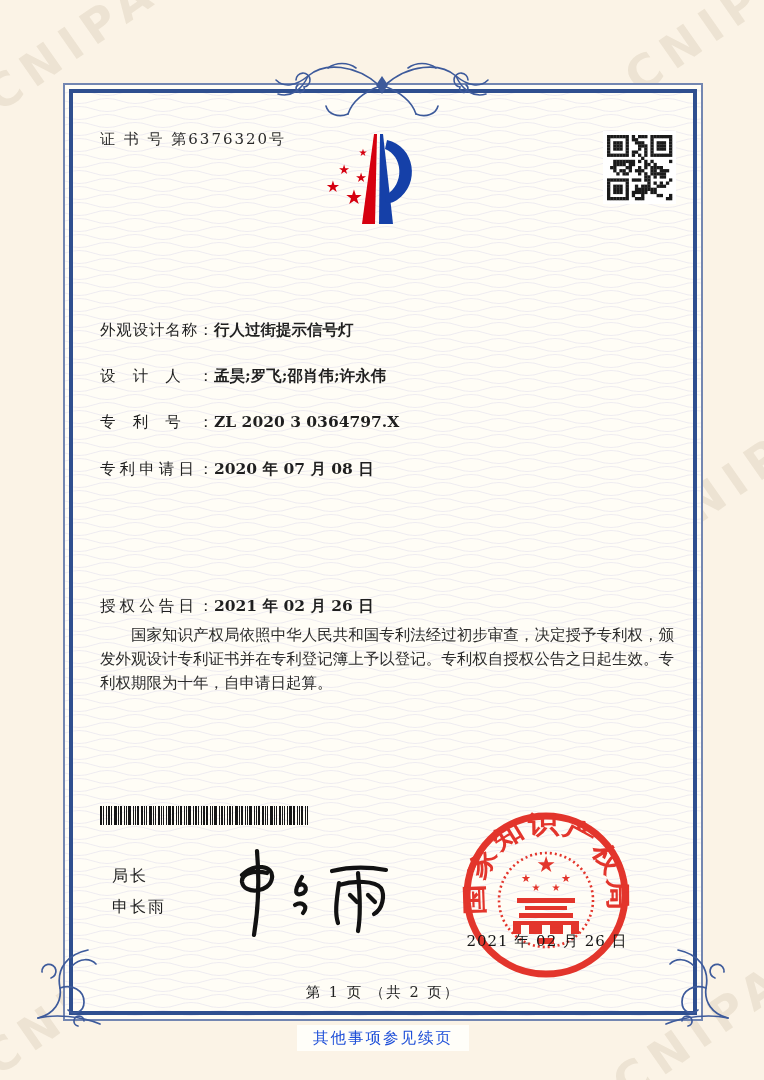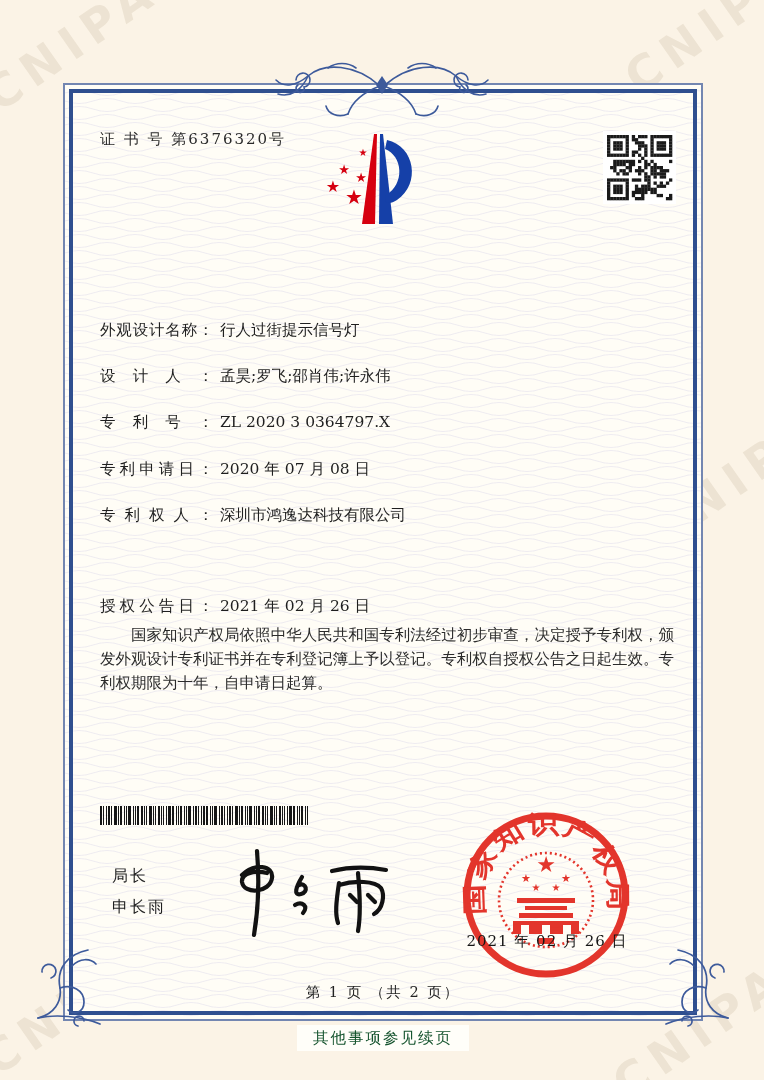--- a/index.html
+++ b/index.html
@@ -13,39 +13,39 @@
   #waves{position:absolute;left:65px;top:85px;z-index:2;}
   .frame-inner{position:absolute;left:69px;top:89px;width:628px;height:926px;
       border:4px solid #2f4f8f;box-sizing:border-box;z-index:3;}
   .ornament{position:absolute;z-index:4;}
   .content{position:absolute;z-index:5;}
   .cert-no{left:100px;top:130px;font-size:15px;letter-spacing:2px;color:#2a2a2a;}
   .title{left:63px;top:230px;width:640px;text-align:center;font-size:34px;font-weight:bold;
          letter-spacing:8px;color:#111;}
   .row{left:100px;font-size:15.5px;white-space:nowrap;}
   .lbl{display:inline-block;width:114px;text-align:justify;text-align-last:justify;letter-spacing:0.5px;}
-  .val{margin-left:6px;}
+  .val{font-weight:bold;}
   .addr-val{display:inline-block;width:434px;vertical-align:top;white-space:normal;
             margin-left:6px;line-height:24px;}
   .grant2{position:absolute;left:285px;top:0;}
   .body-text{left:100px;top:624px;width:574px;font-size:15.5px;line-height:23.8px;
              color:#2b2b2b;text-align:justify;}
   .body-text p{margin:0;text-indent:2em;}
   #barcode{position:absolute;left:100px;top:806px;width:214px;height:19px;z-index:5;}
   #barcode i{position:absolute;top:0;height:100%;background:#161616;}
   .officer-title{left:112px;top:866px;font-size:16px;letter-spacing:2px;}
   .officer-name{left:112px;top:897px;font-size:16px;letter-spacing:2px;}
   #signature{position:absolute;left:222px;top:843px;z-index:5;}
   #seal{position:absolute;left:458px;top:806px;z-index:5;}
   .seal-date{left:462px;top:932px;width:170px;text-align:center;font-size:15px;
              letter-spacing:1px;color:#141414;z-index:6;}
   .page-info{left:63px;top:983px;width:640px;text-align:center;font-size:14.5px;
              letter-spacing:2px;color:#222;}
   .note{left:63px;top:1028px;width:640px;text-align:center;font-size:15.5px;}
-  .note span{background:#fffef9;padding:4px 16px;letter-spacing:2px;color:#14532d;}
+  .note span{background:#fffef9;padding:4px 16px;letter-spacing:2px;color:#1d4ed8;}
 </style>
 </head>
 <body>
 
 <div class="page">
 
   <span class="wm" style="left:-28px;top:16px">CNIPA</span>
   <span class="wm" style="left:612px;top:-2px">CNIPA</span>
   <span class="wm" style="left:420px;top:318px">CNIPA</span>
   <span class="wm" style="left:636px;top:452px">CNIPA</span>
@@ -460,23 +460,20 @@
   </div>
   <div class="content row" style="top:366px">
     <span class="lbl">设计人：</span><span class="val">孟昊;罗飞;邵肖伟;许永伟</span>
   </div>
   <div class="content row" style="top:412px">
     <span class="lbl">专利号：</span><span class="val">ZL 2020 3 0364797.X</span>
   </div>
   <div class="content row" style="top:459px">
     <span class="lbl">专利申请日：</span><span class="val">2020 年 07 月 08 日</span>
   </div>
-  <div class="content row" style="top:505px">
-    <span class="lbl">专利权人：</span><span class="val">深圳市鸿逸达科技有限公司</span>
-  </div>
   <div class="content row" style="top:596px">
     <span class="lbl">授权公告日：</span><span class="val">2021 年 02 月 26 日</span>
   </div>
 
   <div class="content body-text">
     <p>国家知识产权局依照中华人民共和国专利法经过初步审查，决定授予专利权，颁发外观设计专利证书并在专利登记簿上予以登记。专利权自授权公告之日起生效。专利权期限为十年，自申请日起算。</p>
   </div>
 
   <div id="barcode">
       <i style="left:0px;width:2px"></i>

